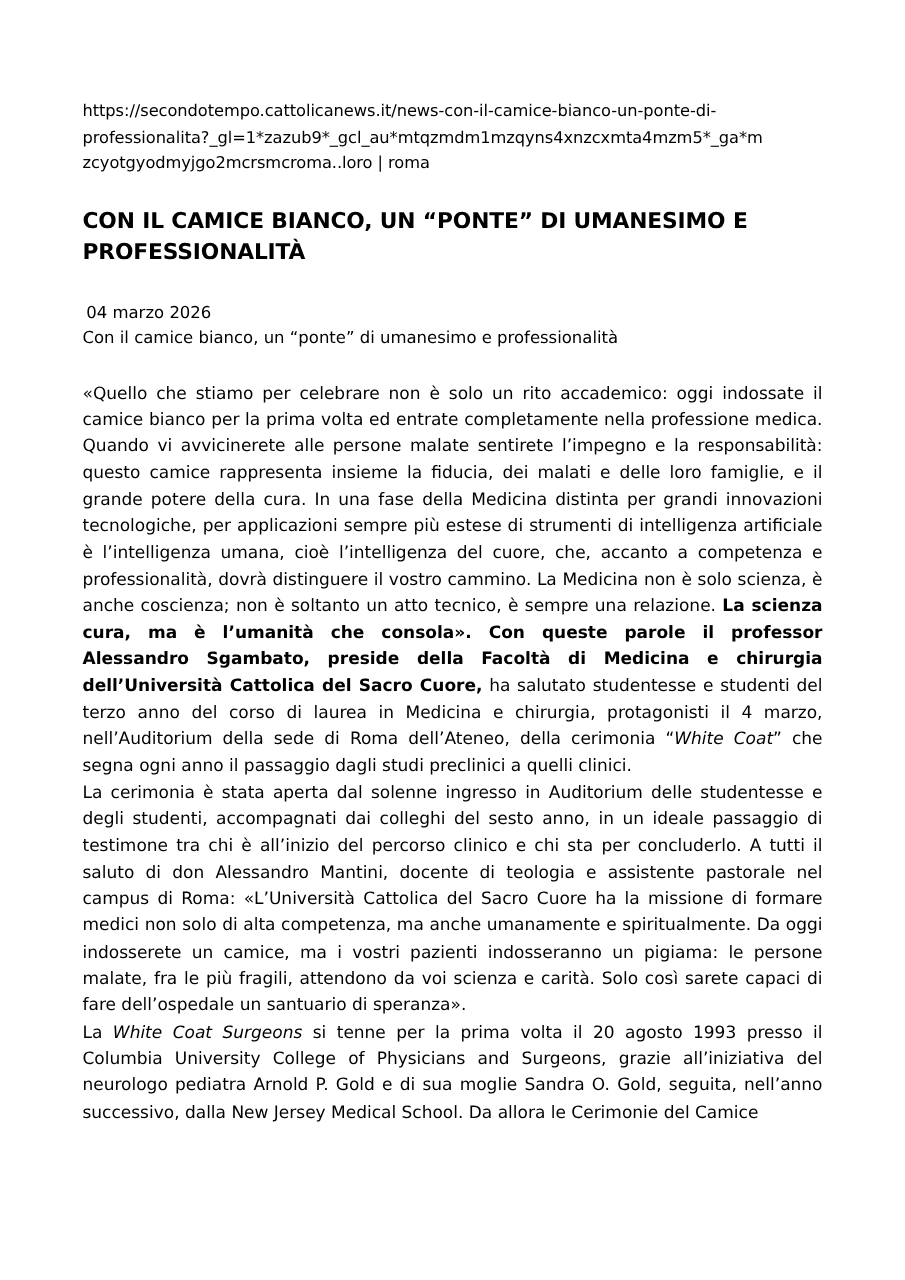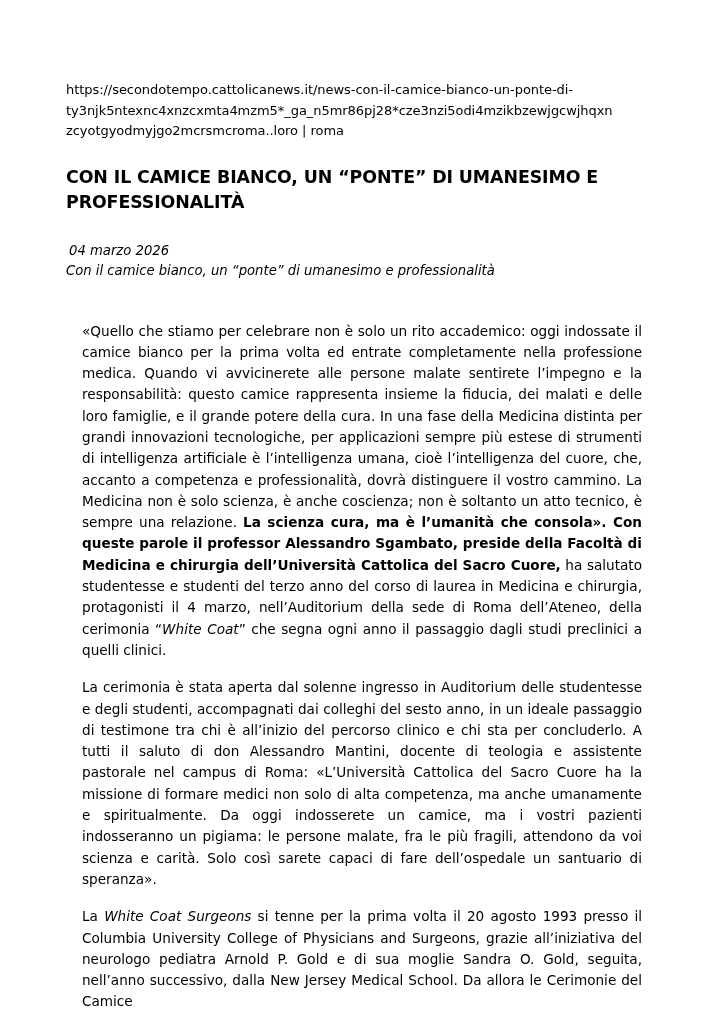--- a/index.html
+++ b/index.html
@@ -53,58 +53,57 @@
     padding-top: 23px;
     letter-spacing: -0.1px;
     text-align: left;
   }
 
   
   .meta-block {
     padding-top: 26px;
     font-size: 13.2px;
     line-height: 20.5px;
-    font-style: italic;
   }
   .date-line {
     margin: 0;
     padding-left: 3px;
   }
   .subtitle-line {
     margin: 0;
   }
 
   
   .body-copy {
     padding-top: 23px;
     font-size: 13.6px;
     line-height: 21.3px;
     text-align: justify;
     text-justify: inter-word;
     hyphens: none;
   }
   .body-copy p {
-    margin: 16px;
+    margin: 0;
     text-align: justify;
   }
   .body-copy p:last-child {
     text-align: justify;
   }
   b, strong { font-weight: bold; }
   i, em { font-style: italic; }
 </style>
 </head>
 <body>
 
 <div class="page">
   <div class="content">
 
     <div class="url-block">
       <span class="url-line">https://secondotempo.cattolicanews.it/news-con-il-camice-bianco-un-ponte-di-</span>
-      <span class="url-line">ty3njk5ntexnc4xnzcxmta4mzm5*_ga_n5mr86pj28*cze3nzi5odi4mzikbzewjgcwjhqxn</span>
+      <span class="url-line">professionalita?_gl=1*zazub9*_gcl_au*mtqzmdm1mzqyns4xnzcxmta4mzm5*_ga*m</span>
       <span class="url-line">zcyotgyodmyjgo2mcrsmcroma..loro | roma</span>
     </div>
 
     <h1 class="headline">CON IL CAMICE BIANCO, UN “PONTE” DI UMANESIMO E PROFESSIONALITÀ</h1>
 
     <div class="meta-block">
       <p class="date-line">04 marzo 2026</p>
       <p class="subtitle-line">Con il camice bianco, un “ponte” di umanesimo e professionalità</p>
     </div>
 

